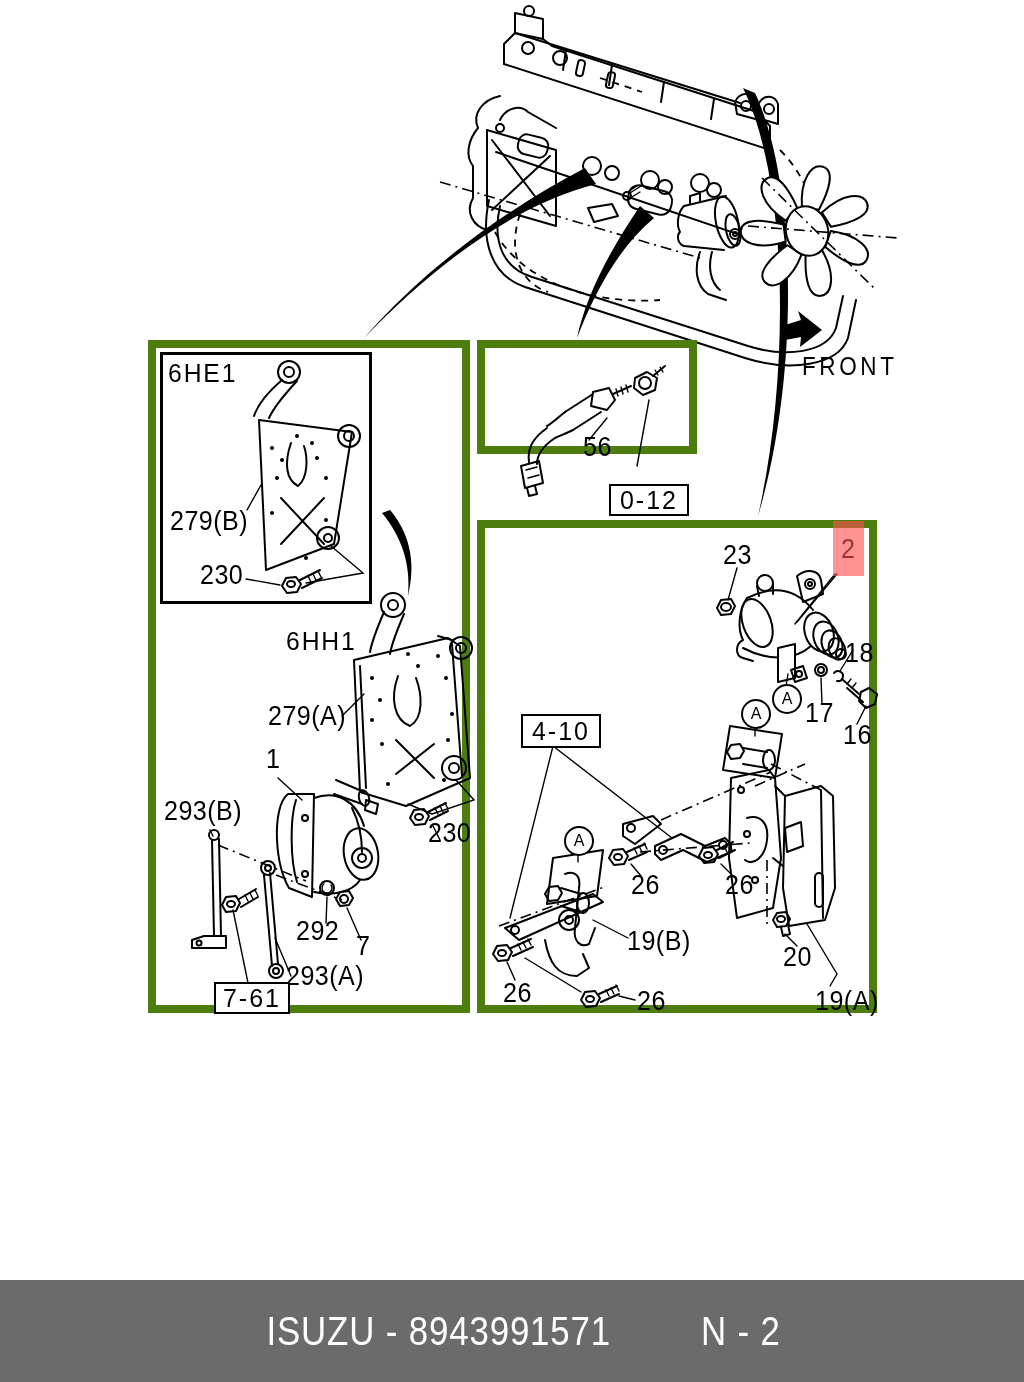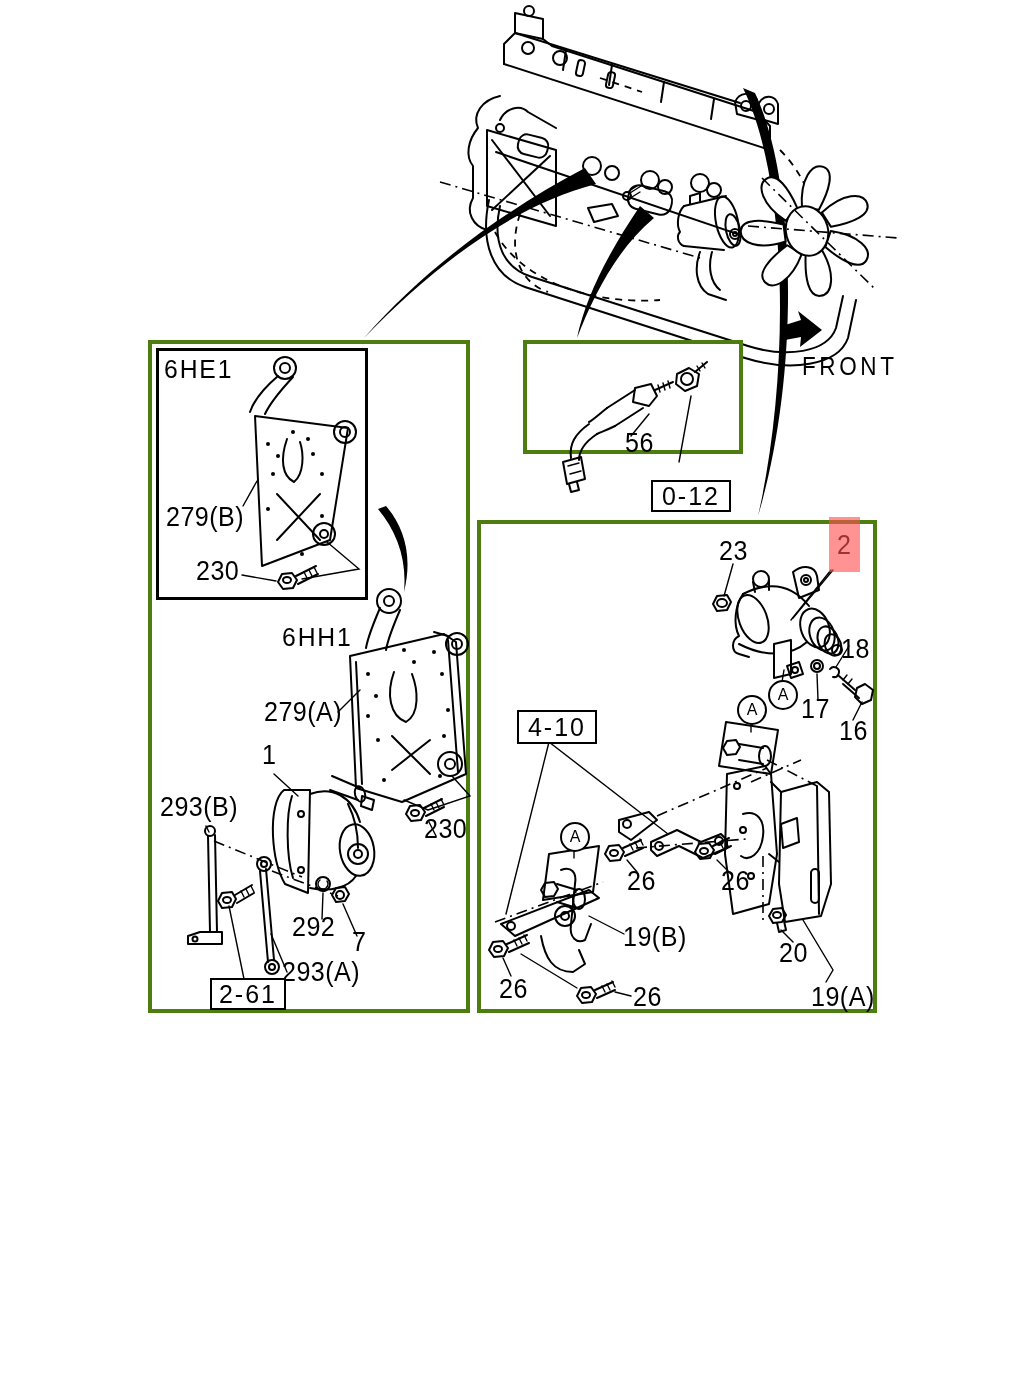--- a/index.html
+++ b/index.html
@@ -1,18 +1,18 @@
 <!DOCTYPE html>
 <html><head>
 <meta charset="utf-8">
 <style>
   html,body{margin:0;padding:0;background:#fff;}
   .page{position:relative;width:1024px;height:1382px;background:#fff;overflow:hidden;
         font-family:"Liberation Sans",sans-serif;color:#000;}
-  .panel{position:absolute;border:4px solid #4d7c0f;background:#fff;box-sizing:border-box;}
+  .panel{position:absolute;border:8px solid #4d7c0f;background:#fff;box-sizing:border-box;}
   .inset{position:absolute;border:3px solid #000;background:transparent;box-sizing:border-box;}
   svg{position:absolute;left:0;top:0;overflow:visible;}
   svg *{vector-effect:non-scaling-stroke;}
   .ln{stroke:#000;fill:none;stroke-width:2;stroke-linecap:round;stroke-linejoin:round;}
   .thin{stroke:#000;fill:none;stroke-width:1.4;stroke-linecap:round;}
   .f{fill:#000;stroke:none;}
   .w{fill:#fff;stroke:#000;stroke-width:2;stroke-linejoin:round;}
   .dd{stroke:#000;fill:none;stroke-width:1.6;stroke-dasharray:11 5 2 5;}
   .ds{stroke:#000;fill:none;stroke-width:1.8;stroke-dasharray:7 6;}
   .callout{position:absolute;font-size:27px;line-height:1;letter-spacing:0.5px;white-space:nowrap;
@@ -224,24 +224,24 @@
     <div class="vtitle" style="left:130px;top:280px;">6HH1</div>
     <div class="callout" style="left:14px;top:160px;">279(B)</div>
     <div class="callout" style="left:44px;top:214px;">230</div>
     <div class="callout" style="left:112px;top:355px;">279(A)</div>
     <div class="callout" style="left:110px;top:398px;">1</div>
     <div class="callout" style="left:8px;top:450px;">293(B)</div>
     <div class="callout" style="left:272px;top:472px;">230</div>
     <div class="callout" style="left:140px;top:570px;">292</div>
     <div class="callout" style="left:200px;top:585px;">7</div>
     <div class="callout" style="left:130px;top:615px;">293(A)</div>
-    <div class="refbox" style="left:58px;top:634px;width:72px;height:28px;">2-61</div>
+    <div class="refbox" style="left:58px;top:634px;width:72px;height:28px;">7-61</div>
   </div>
 
-  <div class="panel" style="left:477px;top:340px;width:220px;height:114px;margin-left:46px;">
+  <div class="panel" style="left:477px;top:340px;width:220px;height:114px;">
     <svg width="214" height="156" viewBox="0 0 214 156">
       <path class="ln" d="M128,46 L146,38"></path>
       <path class="thin" d="M131,41 l2,7 M136,39 l2,7 M141,37 l2,7"></path>
       <path class="ln" d="M108,44 L124,40 L130,52 L122,62 L106,58 Z"></path>
       <path class="ln" d="M80,64 L108,46 M88,82 L116,64"></path>
       <path class="ln" d="M80,64 C70,72 66,76 62,78 M88,82 C80,86 74,88 70,90"></path>
       <path class="ln" d="M62,80 C48,90 42,100 44,114 M70,90 C58,98 52,106 52,116"></path>
       <path class="ln" d="M36,118 L54,113 L58,135 L40,140 Z"></path>
       <path class="thin" d="M41,122 L52,119 M43,130 L54,127"></path>
       <path class="ln" d="M42,140 L44,148 L52,146 L50,138"></path>
@@ -382,13 +382,17 @@
     <div class="refbox" style="left:36px;top:186px;width:76px;height:30px;">4-10</div>
     <div class="callout" style="left:146px;top:344px;">26</div>
     <div class="callout" style="left:240px;top:344px;">26</div>
     <div class="callout" style="left:142px;top:400px;">19(B)</div>
     <div class="callout" style="left:18px;top:452px;">26</div>
     <div class="callout" style="left:152px;top:460px;">26</div>
     <div class="callout" style="left:298px;top:416px;">20</div>
     <div class="callout" style="left:330px;top:460px;">19(A)</div>
   </div>
 
+  <div class="footer" style="background: rgb(107, 107, 107);">
+    <span>ISUZU - 8943991571</span>
+    <span>N - 2</span>
+  </div>
 </div>
 
 </body></html>

